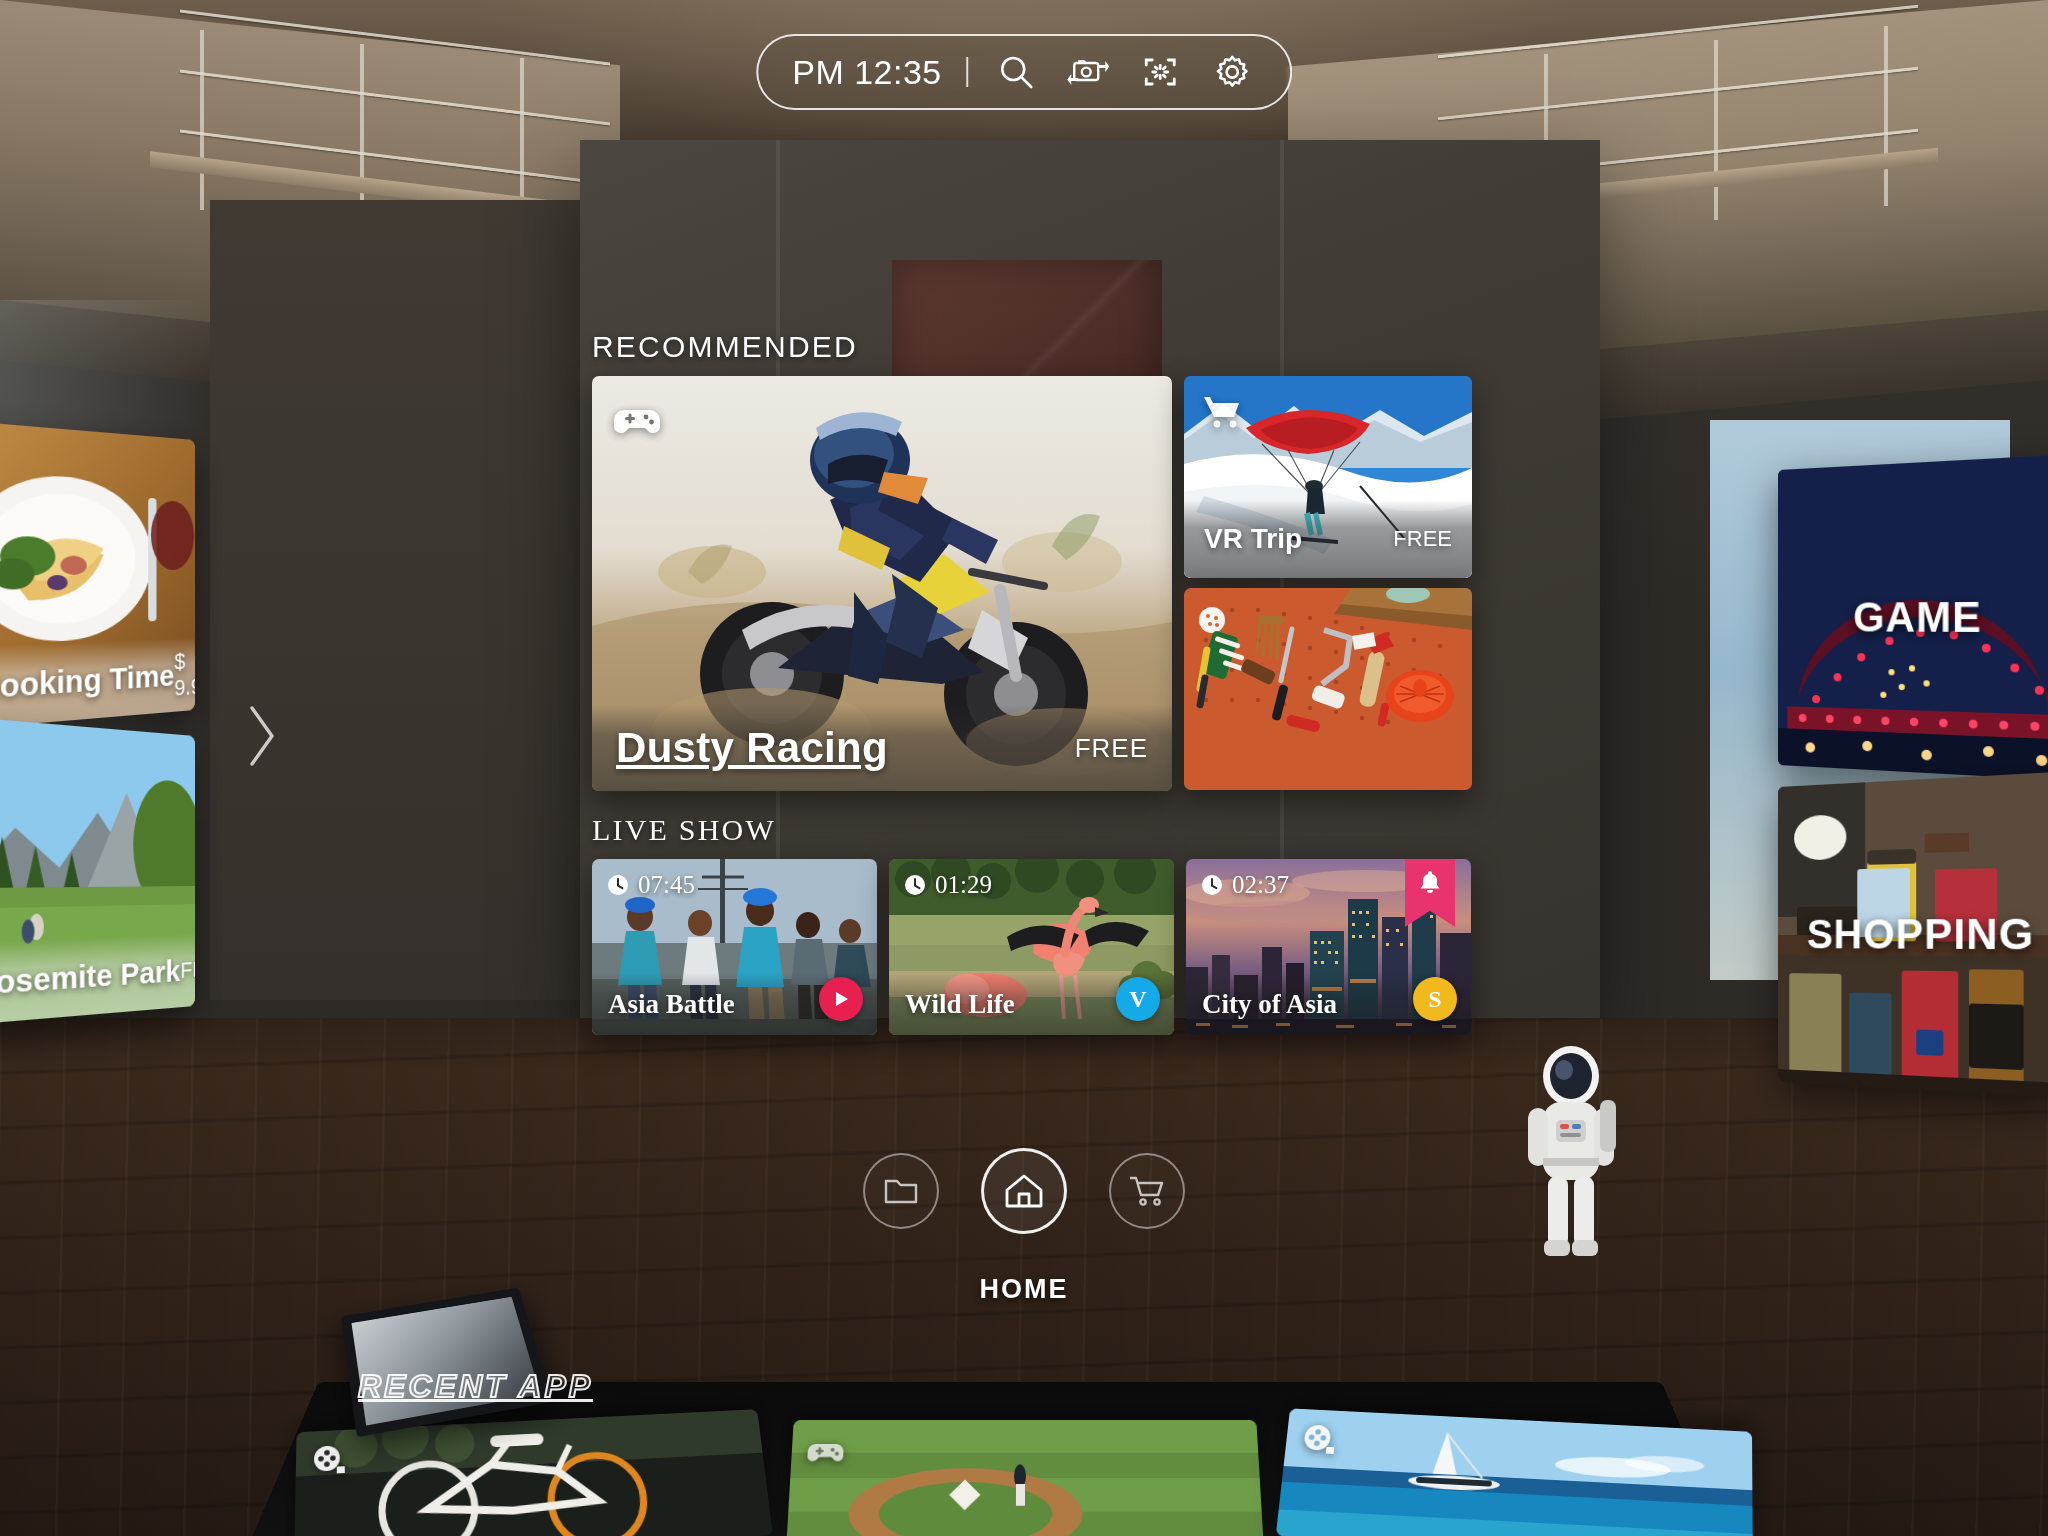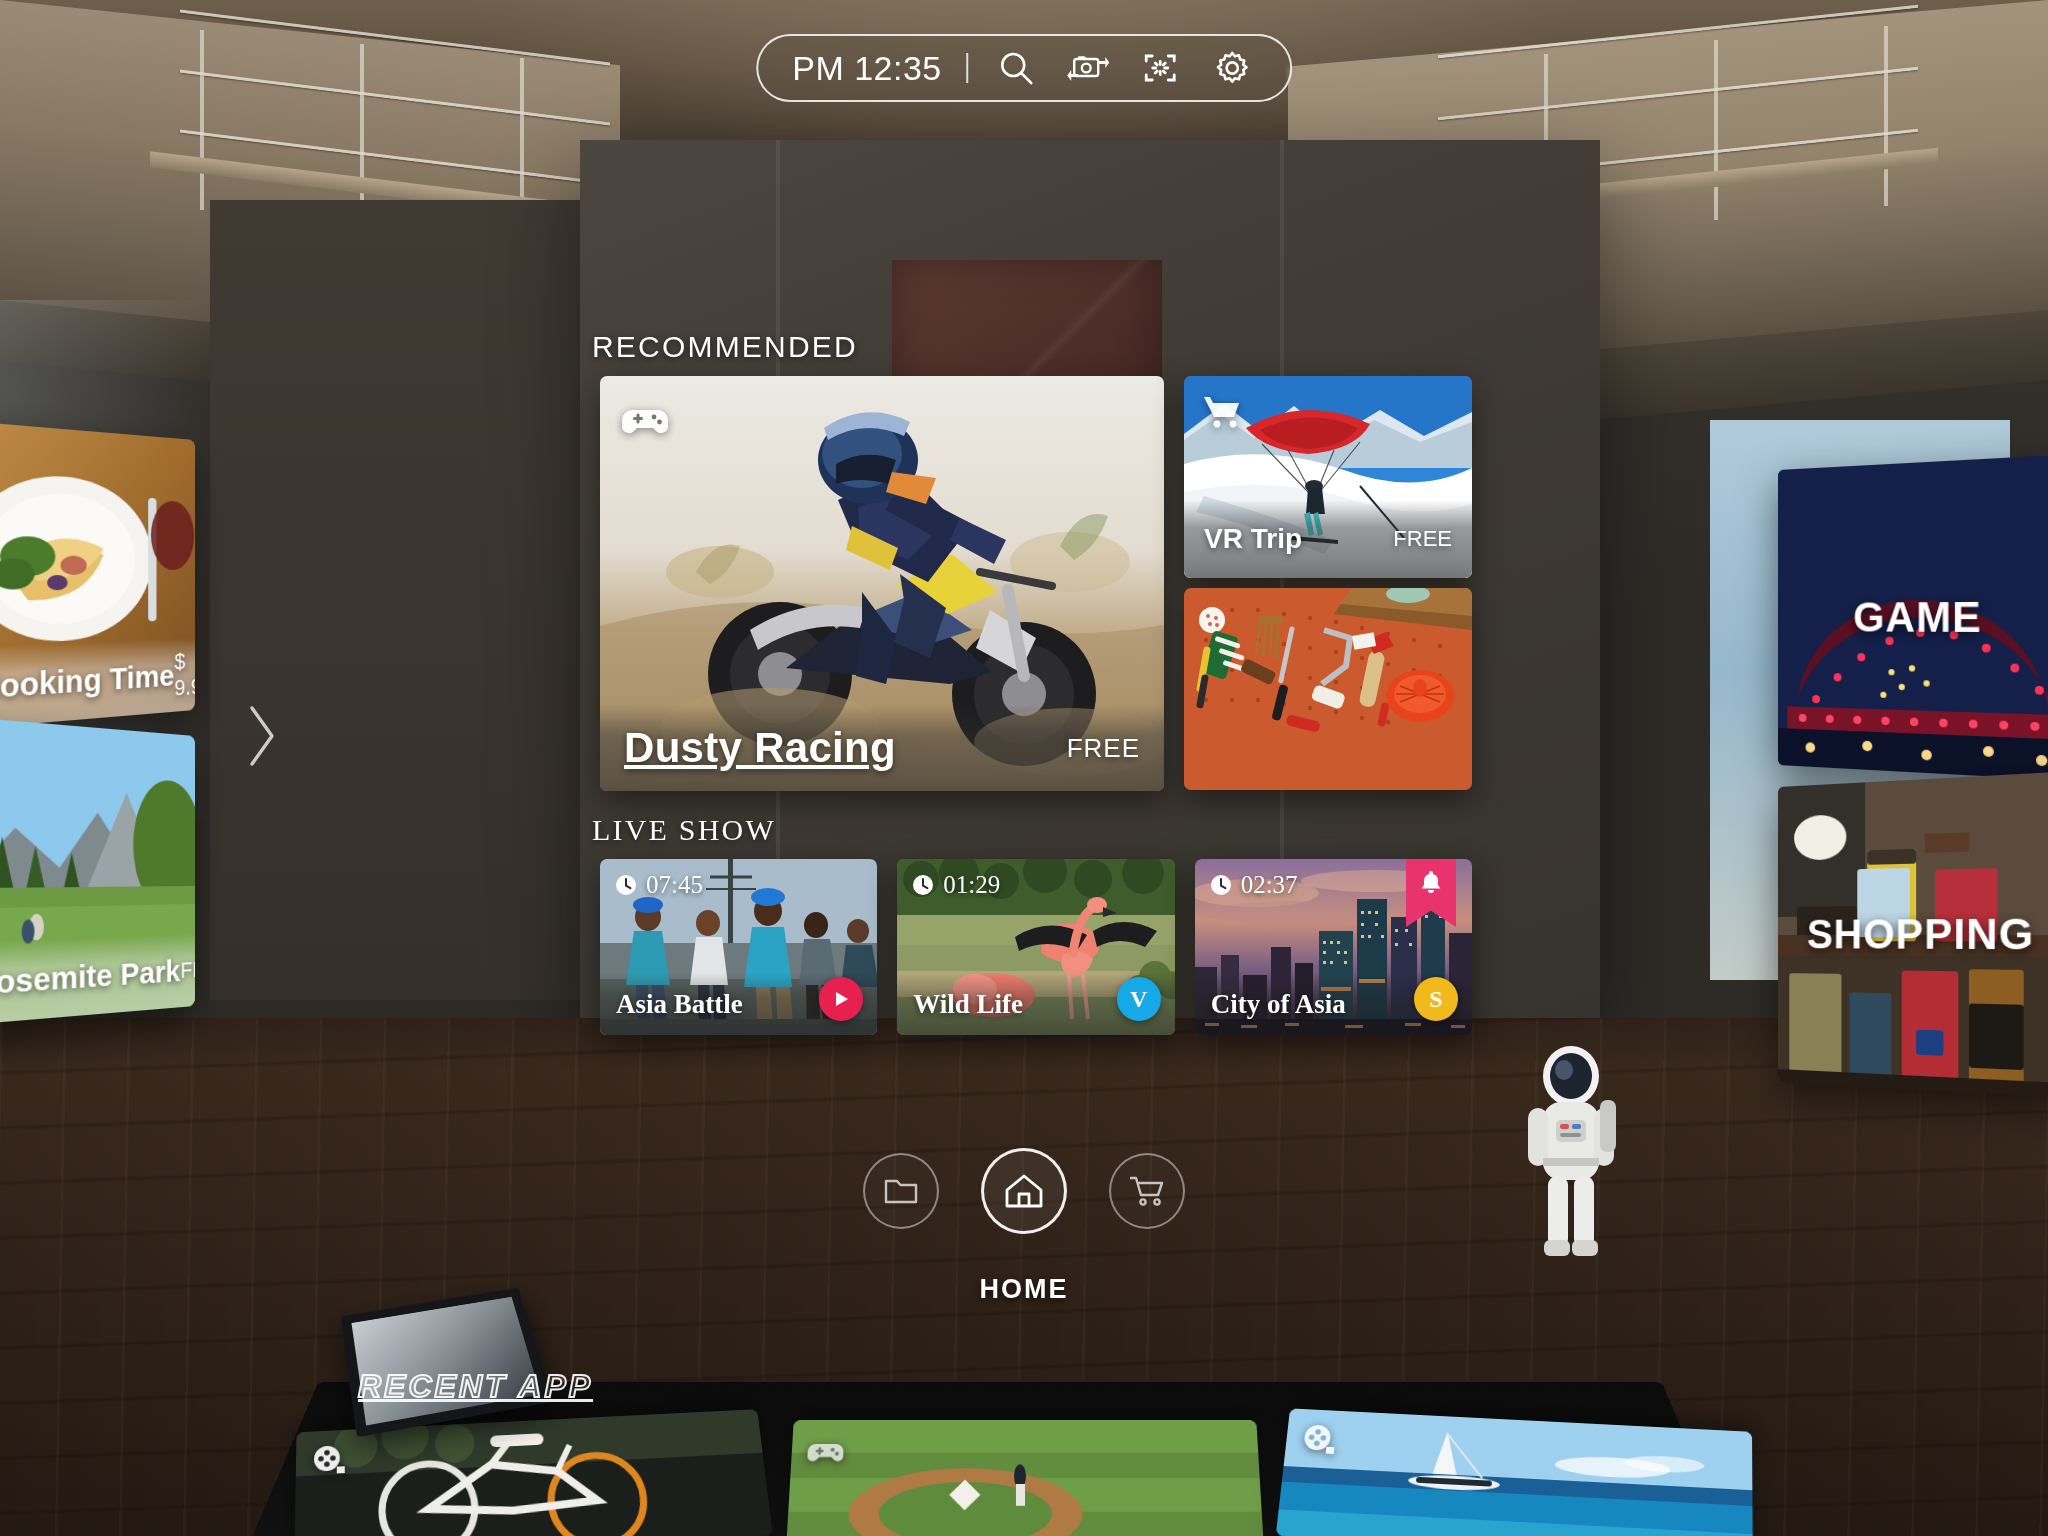--- a/index.html
+++ b/index.html
@@ -131,21 +131,21 @@
     position:absolute; left:0; top:300px; width:210px; height:520px;
     background: linear-gradient(90deg, rgba(180,190,190,.25), rgba(0,0,0,0));
   }
 
   
   .topbar {
     position: absolute;
     left: 50%;
     transform: translateX(-50%);
     top: 34px;
-    height: 68px;
+    height: 76px;
     padding: 0 34px;
     display: flex;
     align-items: center;
     gap: 24px;
     border: 2px solid rgba(255,255,255,.85);
     border-radius: 38px;
     background: rgba(90,78,64,.42);
     backdrop-filter: blur(2px);
   }
   .clock {
@@ -181,21 +181,20 @@
   }
 
   .rec-row { display: flex; gap: 12px; }
 
   .card {
     position: relative;
     border-radius: 7px;
     overflow: hidden;
     box-shadow: 0 10px 30px rgba(0,0,0,.45);
     cursor: pointer;
-    margin-left: 8px;
   }
   .card .thumb { position: absolute; inset: 0; }
 
   .hero { width: 580px; height: 415px; }
   .side-col { display: flex; flex-direction: column; gap: 10px; }
   .side { width: 288px; height: 202px; }
 
   .card-label {
     position: absolute;
     left: 0; right: 0; bottom: 0;

